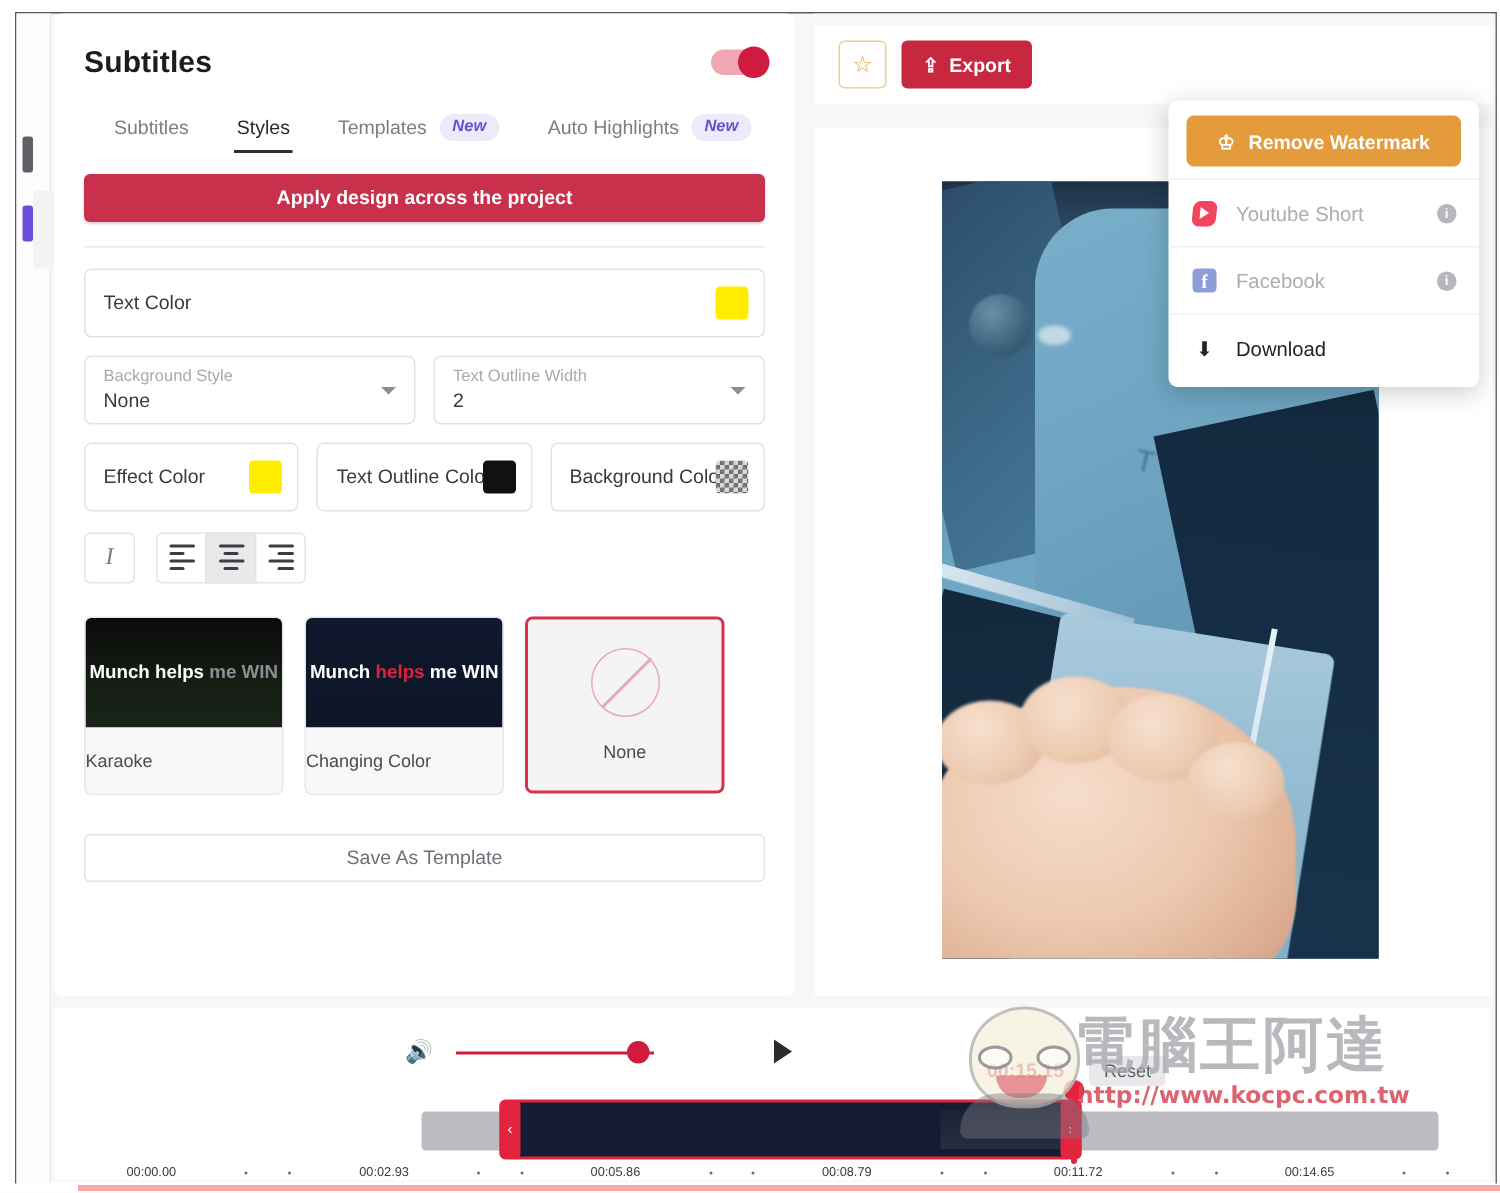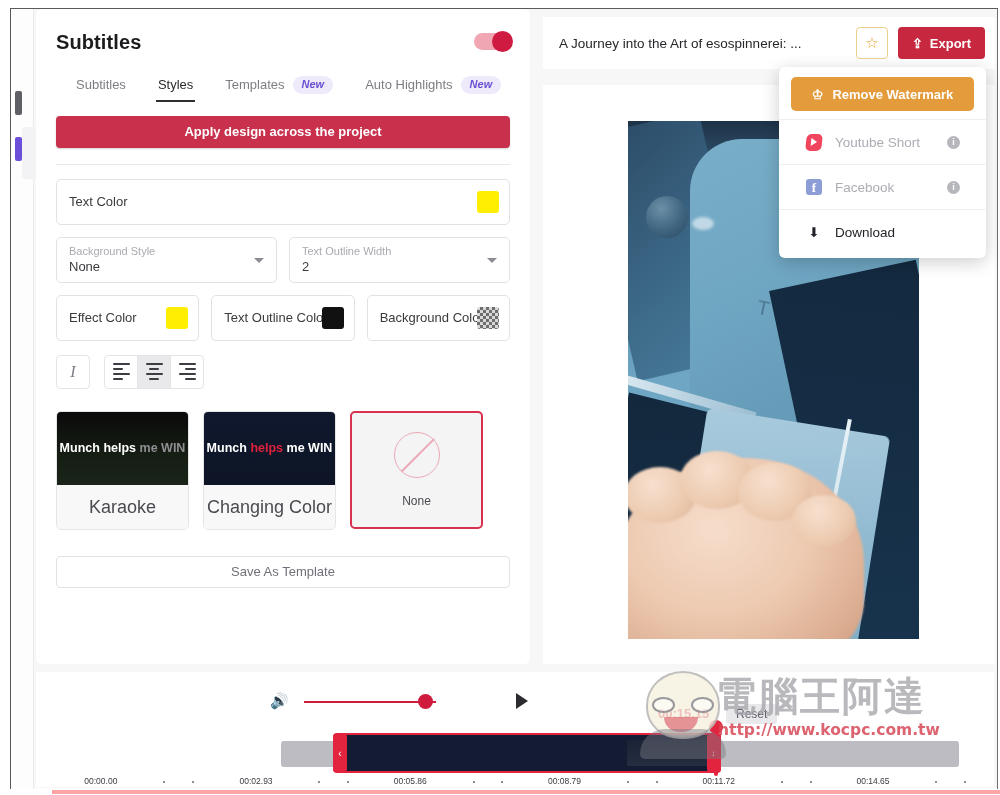--- a/index.html
+++ b/index.html
@@ -229,22 +229,22 @@
     padding: 12px 6px;
     font-size: 12.5px; font-weight: bold;
     white-space: nowrap;
   }
   .card-preview.karaoke { background: linear-gradient(180deg,#0a0a0a 0%, #161e14 60%, #1a2419 100%); }
   .card-preview.changing { background: linear-gradient(180deg,#10182e 0%, #0d1526 100%); }
   .kw-on { color: #ffffff; }
   .kw-off { color: #8e8e92; }
   .kw-accent { color: #e0213c; }
   .card-label {
-    height: 44px; line-height: 44px; text-align: center;
-    font-size: 18px; color: #4a4a50;
+    height: 44px; line-height: 44px; 
+    font-size: 12px; color: #4a4a50;
     background: #f8f8f9;
   }
   .none-circle {
     width: 46px; height: 46px; border-radius: 50%;
     border: 1.5px solid #eba9b6;
     position: relative;
   }
   .none-circle::after {
     content: ""; position: absolute;
     left: 50%; top: -1px; bottom: -1px; width: 1.5px;
@@ -423,21 +423,21 @@
     height: 34px;
     background: #e39b3b; color: #ffffff;
     border-radius: 5px;
     display: flex; align-items: center; justify-content: center; gap: 9px;
     font-size: 13px; font-weight: bold;
     cursor: pointer;
   }
   .menu-item {
     display: flex; align-items: center;
     height: 45px;
-    padding: 0 26px;
+    padding: 0 15px;
     gap: 12px;
     font-size: 13.5px;
     border-top: 1px solid #efeff1;
     cursor: pointer;
   }
   .menu-item.disabled { color: #acacb4; }
   .menu-item.enabled { color: #23232a; }
   .menu-icon { width: 18px; display: flex; align-items: center; justify-content: center; }
   .menu-label { flex: 1; }
   .info-dot {
@@ -768,21 +768,20 @@
         <div class="none-label">None</div>
       </div>
     </div>
 
     <div class="save-template">Save As Template</div>
   </div>
 
   <div class="preview-wrap">
 
     <div class="preview-topbar">
-      <div class="project-title">A Journey into the Art of esospinnerei: ...</div>
       <div class="star-btn">
         <span>☆</span>
       </div>
       <div class="export-btn">
         <span>⇪</span>
         <span>Export</span>
       </div>
     </div>
 
     <div class="preview-card">

